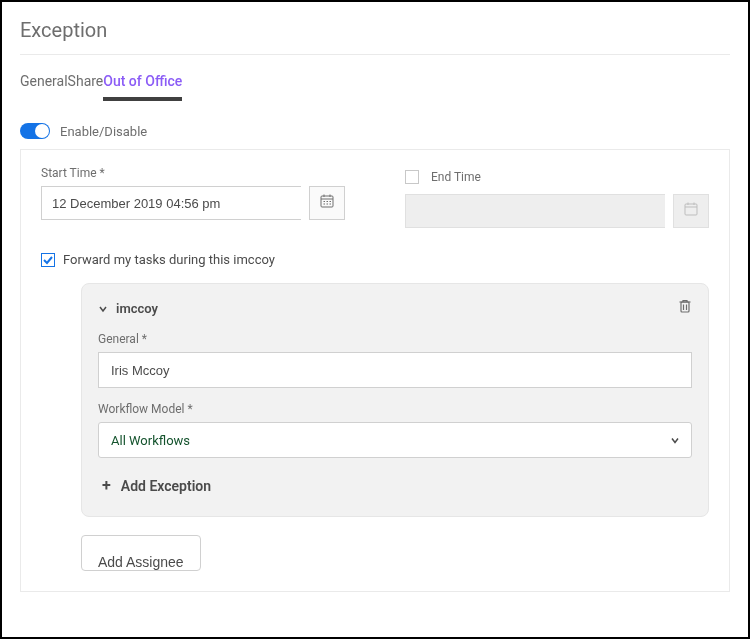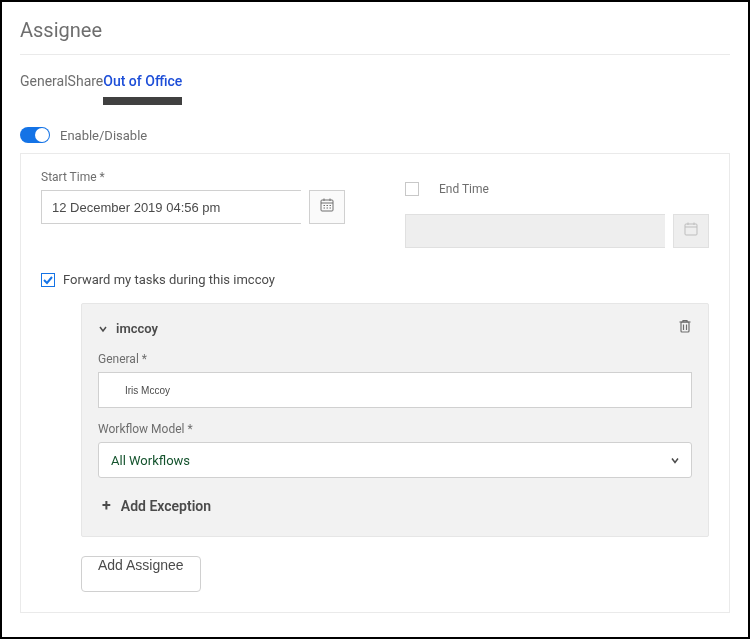--- a/index.html
+++ b/index.html
@@ -32,23 +32,23 @@
     padding-bottom: 0;
     margin-bottom: 22px;
   }
   .tab {
     font-size: 14px;
     color: #6e6e6e;
     padding: 4px 0 8px 0;
     cursor: pointer;
   }
   .tab.active {
-    color: #1d4ed8;
+    color: #8b5cf6;
     font-weight: 500;
-    border-bottom: 8px solid #404040;
+    border-bottom: 4px solid #404040;
   }
 
   .toggle-row {
     display: flex;
     align-items: flex-end;
     gap: 10px;
     margin-bottom: 10px;
   }
   .toggle {
     width: 30px;
@@ -152,21 +152,21 @@
     margin-bottom: 16px;
   }
   .fwd-label {
     font-size: 13px;
     color: #4b4b4b;
   }
 
   .assignee-card {
     background: #f2f2f2;
     border: 1px solid #e6e6e6;
-    border-radius: 2px;
+    border-radius: 8px;
     padding: 14px 16px 16px 16px;
     margin-left: 40px;
     margin-bottom: 18px;
   }
   .card-header {
     display: flex;
     align-items: center;
     justify-content: space-between;
     margin-bottom: 14px;
   }
@@ -183,22 +183,22 @@
   }
   .delete-btn {
     cursor: pointer;
     color: #6e6e6e;
   }
   .text-input {
     width: 100%;
     height: 36px;
     border: 1px solid #d0d0d0;
     background: #fff;
-    padding: 0 26px;
-    font-size: 10px;
+    padding: 0 12px;
+    font-size: 13px;
     color: #4b4b4b;
     outline: none;
     margin-bottom: 14px;
   }
   .select-wrap {
     position: relative;
     margin-bottom: 14px;
   }
   .select {
     width: 100%;
@@ -236,28 +236,28 @@
     margin-left: 40px;
     height: 36px;
     padding: 0 16px;
     border: 1px solid #d0d0d0;
     background: #fff;
     border-radius: 4px;
     font-size: 14px;
     color: #4b4b4b;
     cursor: pointer;
     display: inline-flex;
-    align-items: flex-start;
+    align-items: flex-end;
   }
 </style>
 </head>
 <body>
 
 <div class="frame">
-  <h1 class="page-title">Assignee</h1>
+  <h1 class="page-title">Exception</h1>
   <div class="divider"></div>
 
   <div class="tabs">
     <div class="tab">General</div>
     <div class="tab">Share</div>
     <div class="tab active">Out of Office</div>
   </div>
 
   <div class="toggle-row">
     <div class="toggle"></div>
@@ -288,21 +288,21 @@
             </span>
           </div>
         </div>
       </div>
 
       <div class="time-col">
         <div class="end-label-row">
           <span class="checkbox">
             
           </span>
-          <span class="field-label" style="margin:12px">End Time</span>
+          <span class="field-label" style="margin:4px">End Time</span>
         </div>
         <div class="dt-field disabled">
           <input class="dt-input" type="text" disabled="" value="" style="">
           <div class="dt-btn">
             <span>
               <svg width="16" height="16" viewBox="0 0 16 16" fill="none" stroke="#bdbdbd" stroke-width="1">
                 <rect x="2" y="3" width="12" height="11" rx="1"></rect>
                 <line x1="2" y1="6" x2="14" y2="6"></line>
                 <line x1="5" y1="1.5" x2="5" y2="4"></line>
                 <line x1="11" y1="1.5" x2="11" y2="4"></line>

